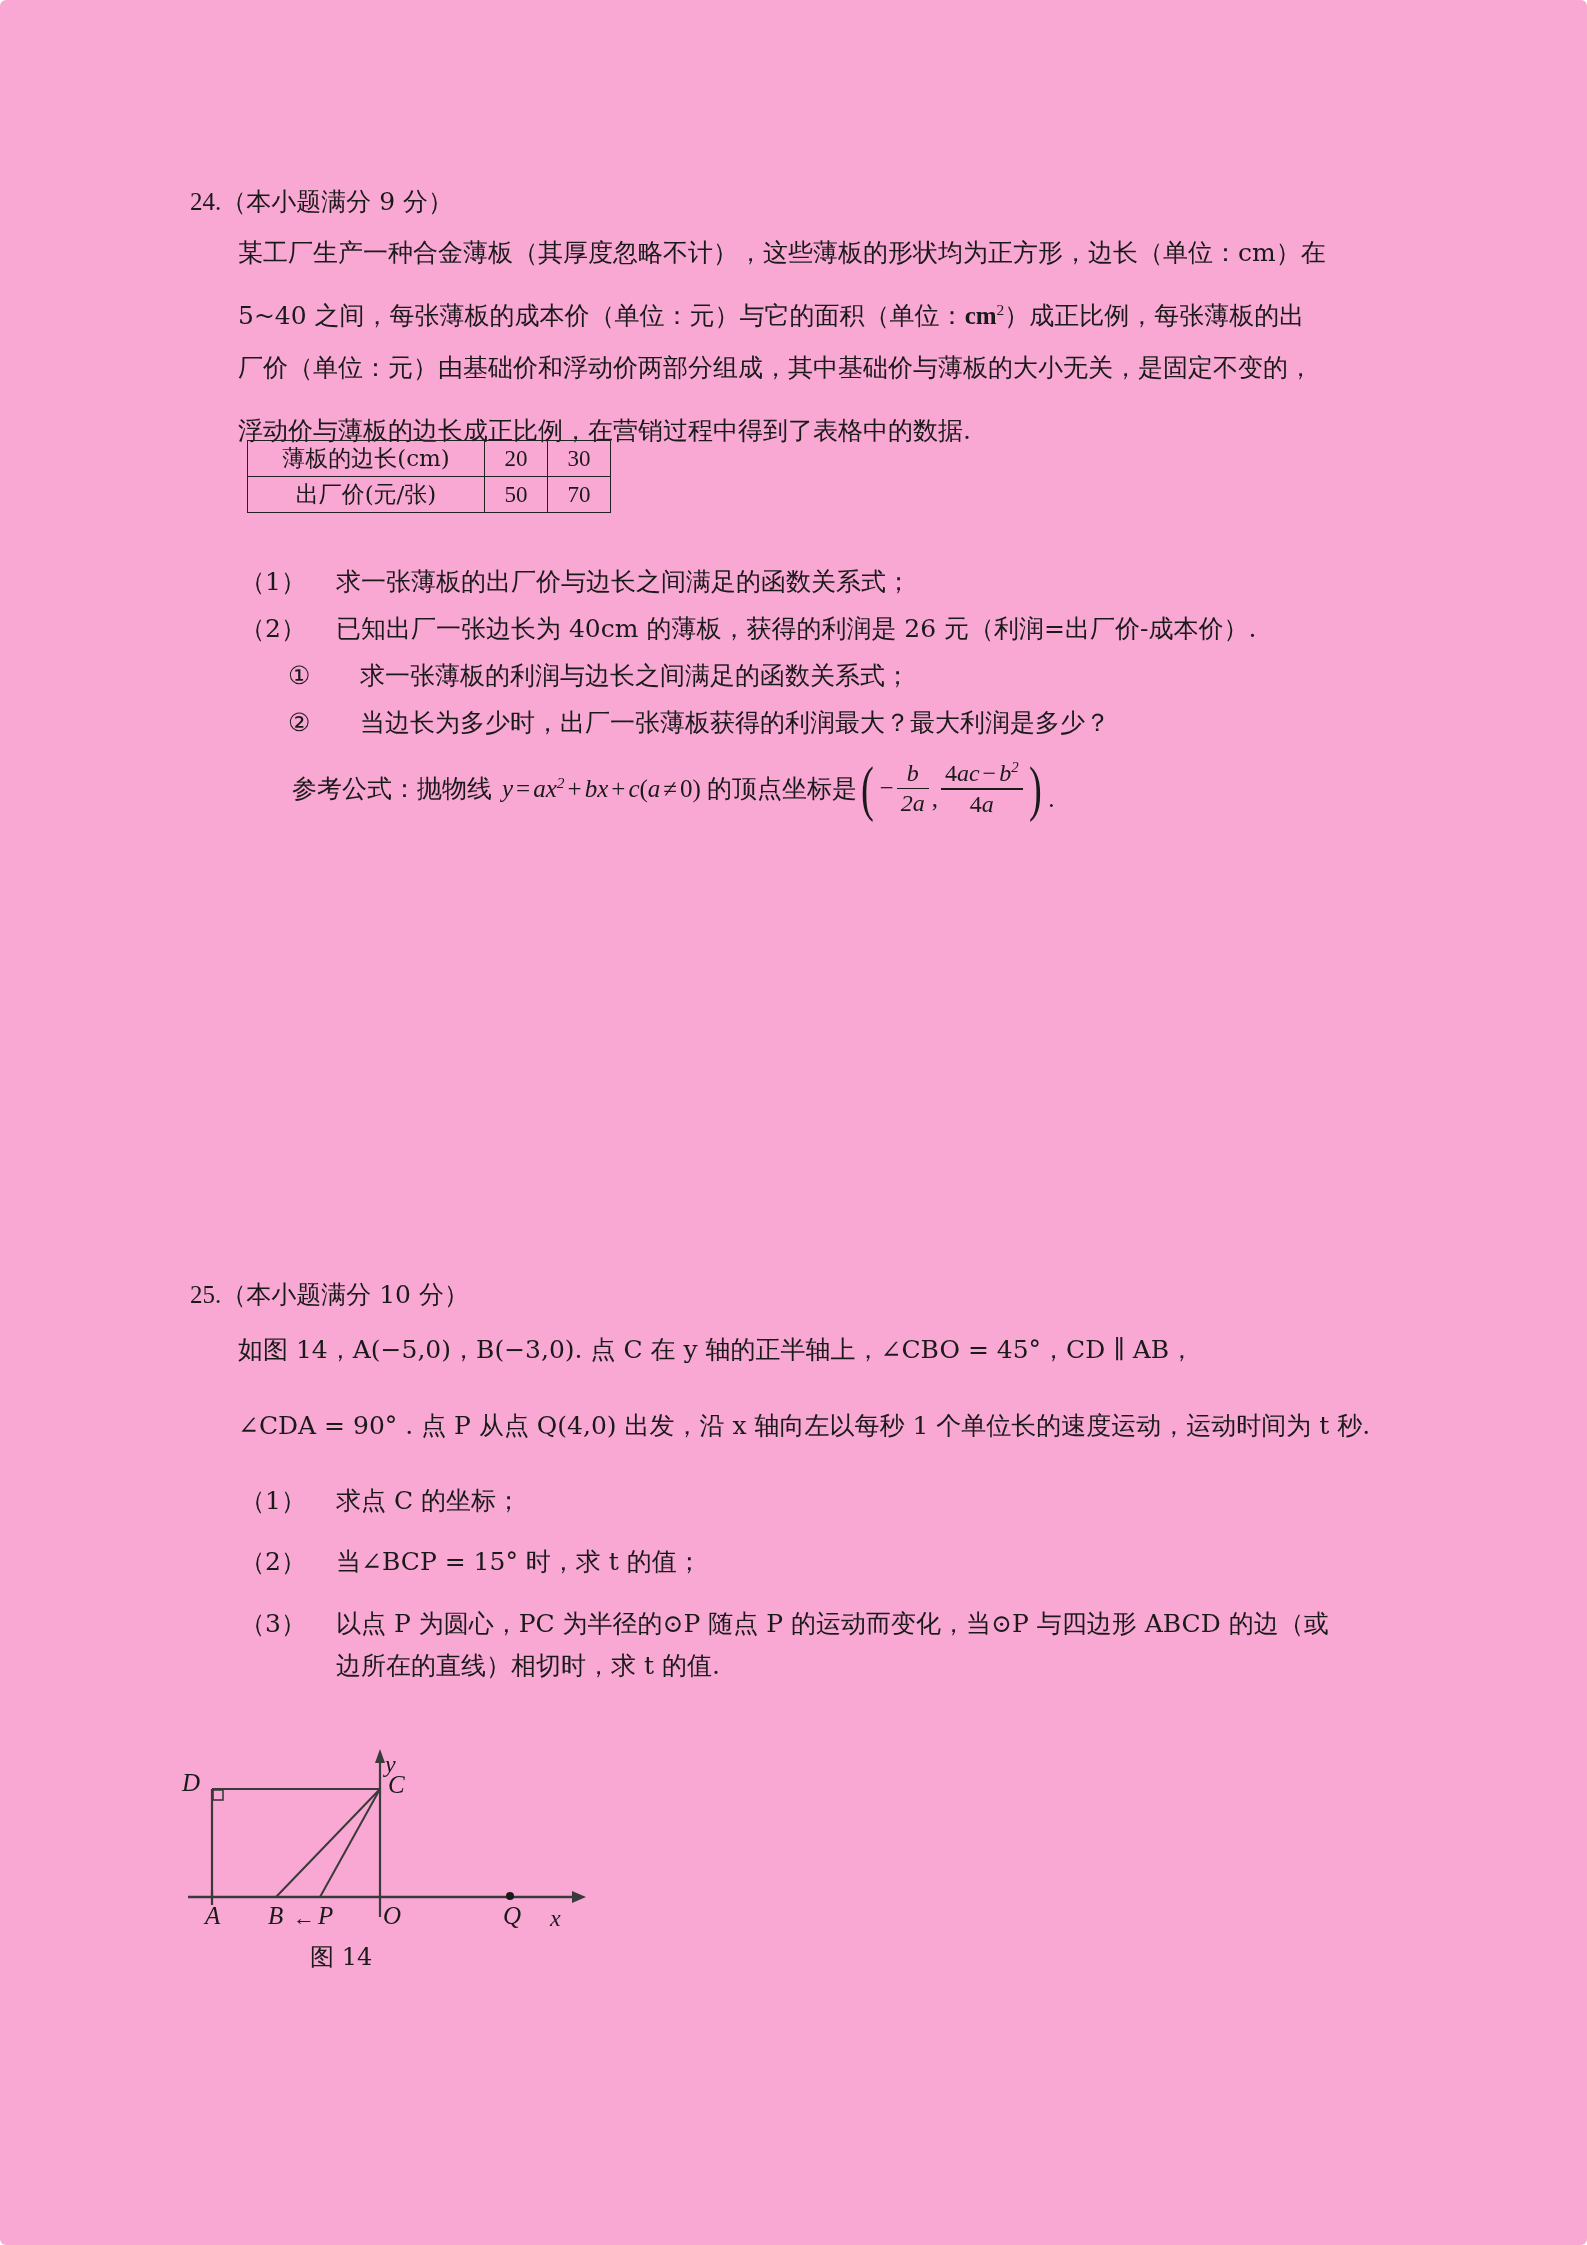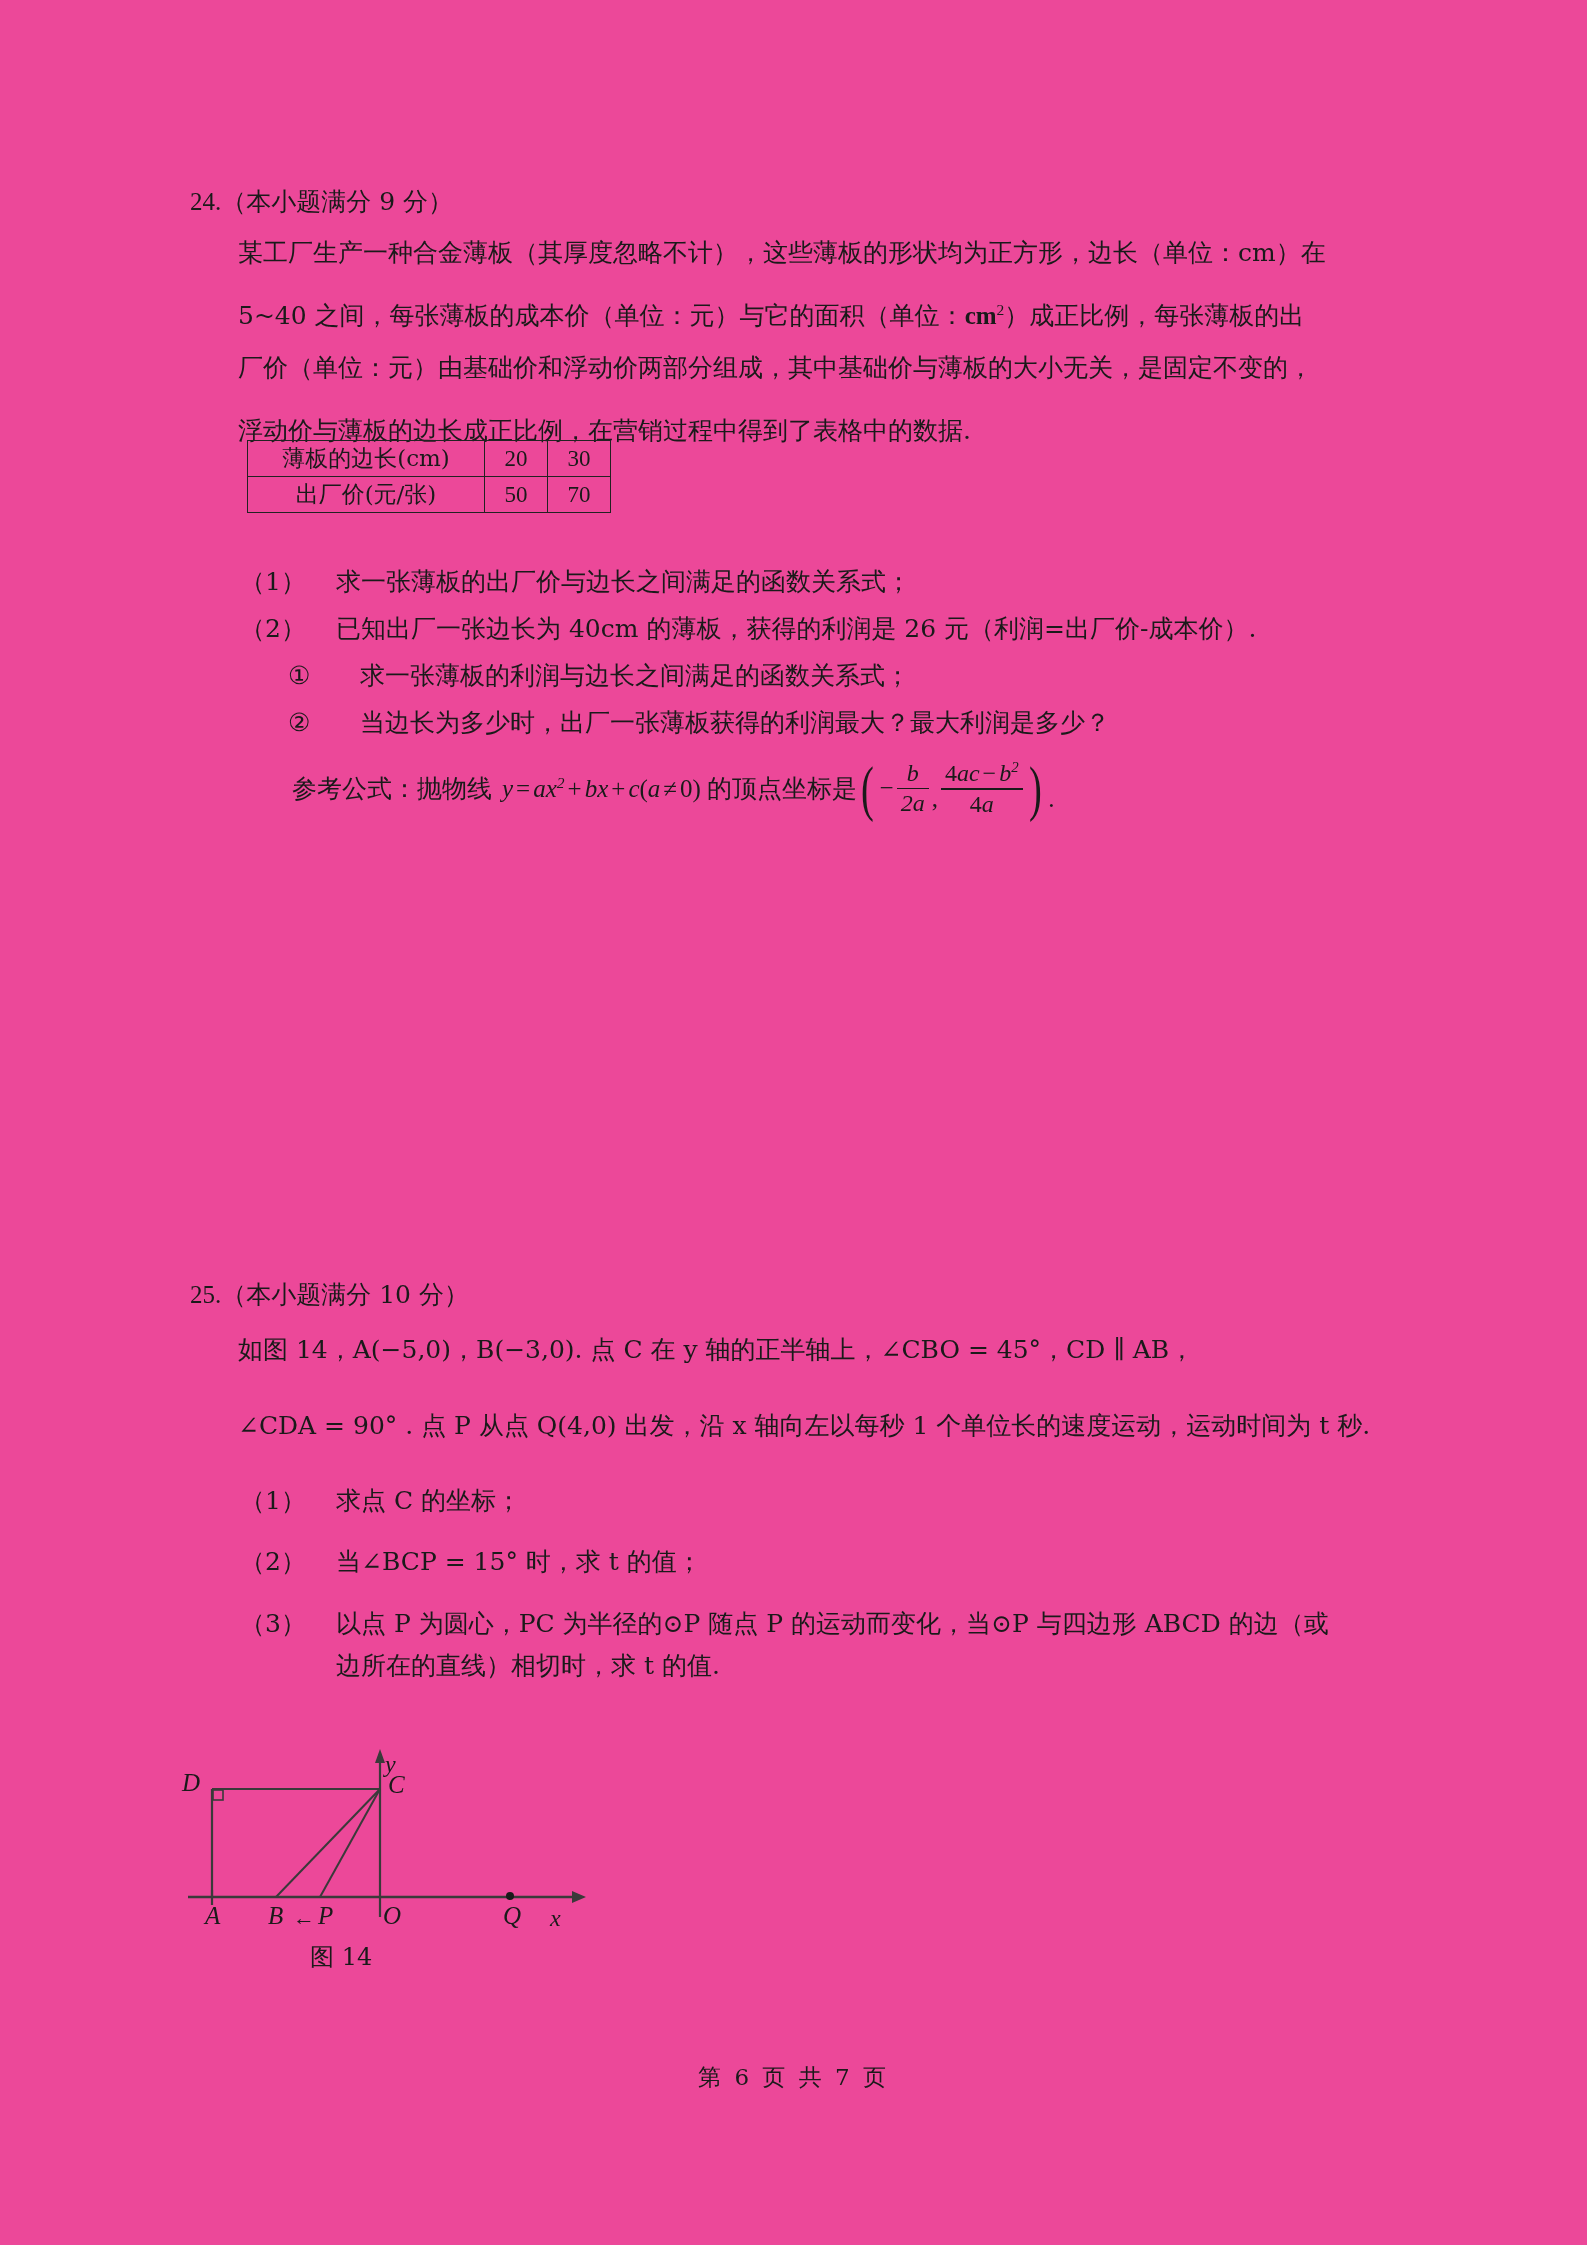--- a/index.html
+++ b/index.html
@@ -11,21 +11,22 @@
     width: 1587px;
     height: 2245px;
     position: relative;
     font-family: "Liberation Serif", "DejaVu Serif", serif;
     color: #1a1a1a;
     overflow: hidden;
   }
   .page {
     position: absolute;
     inset: 0;
-    background: #ec4899;
+    background: #f9a8d4;
+    border-radius: 6px;
   }
   .zh  { font-family: "DejaVu Serif", "Liberation Serif", serif; }
   .num { font-family: "Liberation Serif", serif; }
 
   
   #prob24 { left: 0; top: 0; }
 
   .q-no {
     position: absolute;
     font-size: 25px;
@@ -281,16 +282,15 @@
       <span class="fig-lbl" style="left:138px; top:157px; font-size:25px;">P</span>
       <span class="fig-lbl" style="left:203px; top:157px; font-size:25px;">O</span>
       <span class="fig-lbl" style="left:323px; top:157px; font-size:25px;">Q</span>
       <span class="fig-lbl" style="left:370px; top:160px; font-size:24px;">x</span>
 
       <span class="cap zh" style="left:130px; top:196px;">图 14</span>
     </div>
 
   </div>
 
-  <div id="footer" class="zh" style="top:2062px;">第 6 页 共 7 页</div>
 
 
 </div>
 
 </body></html>

